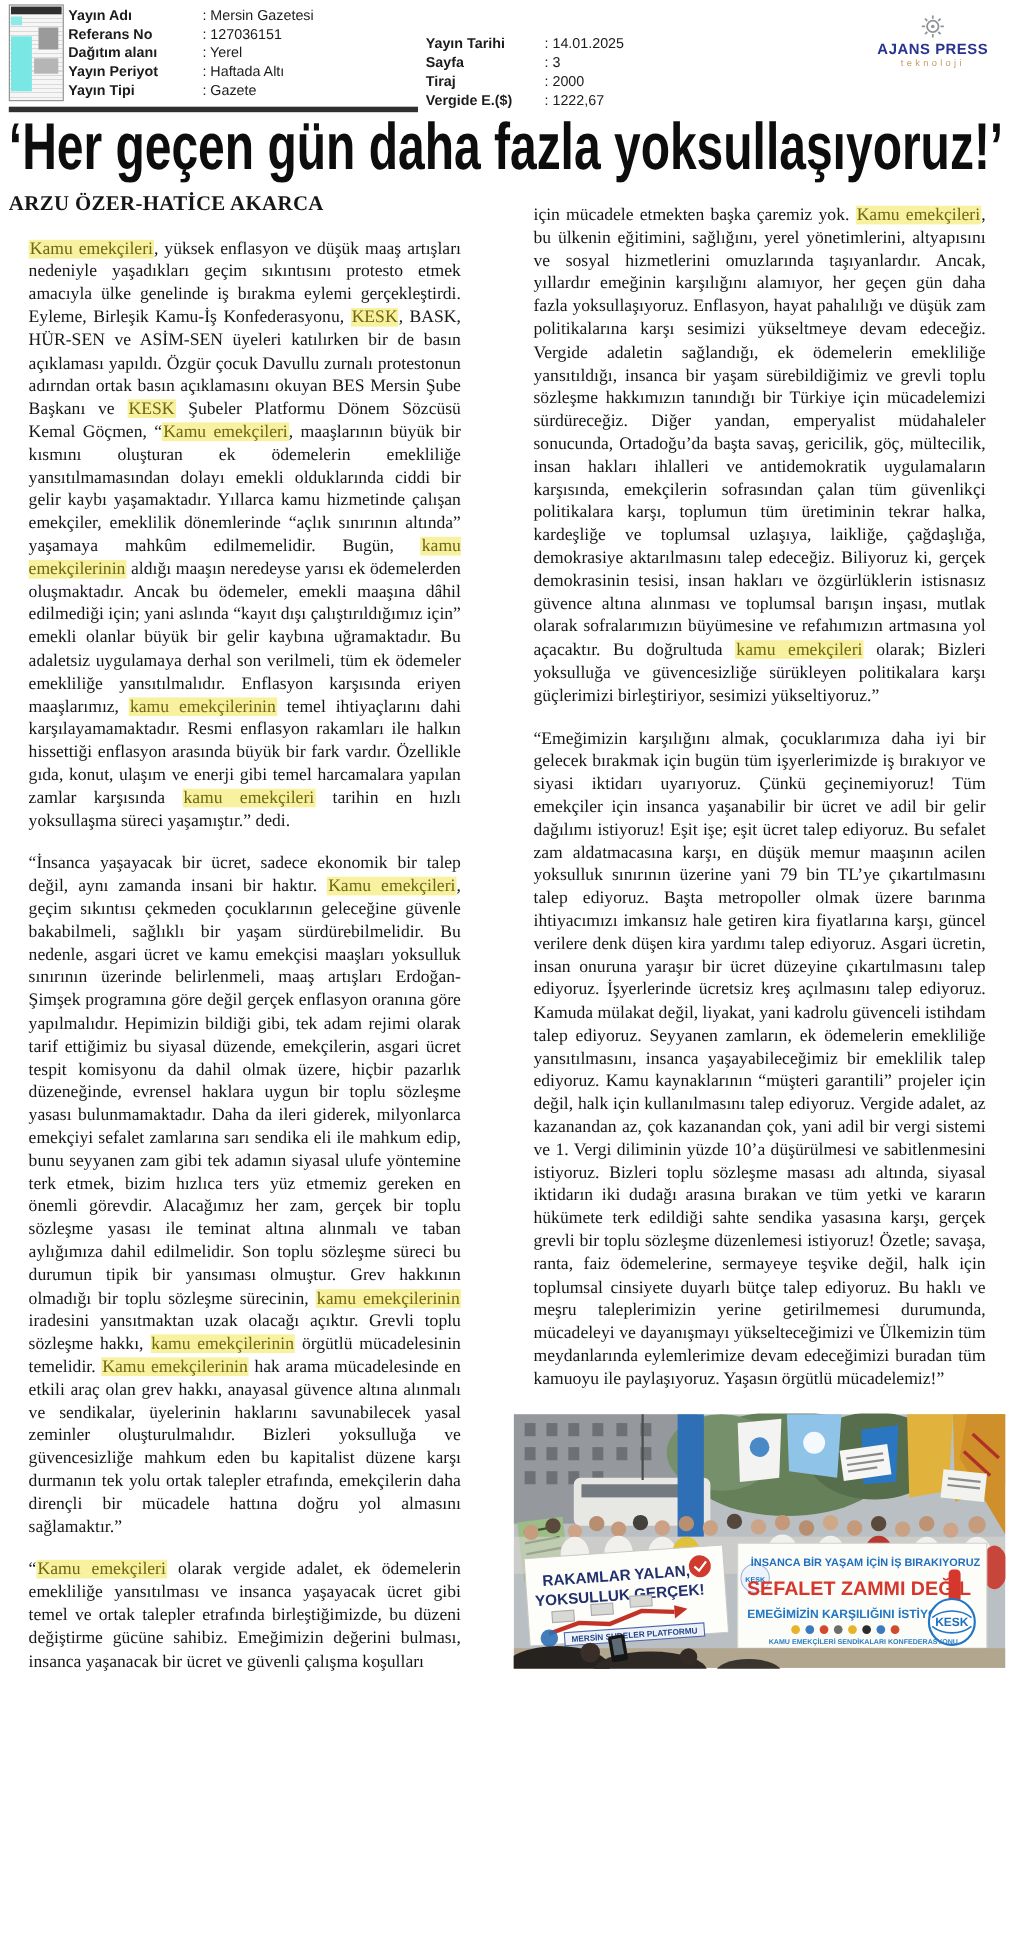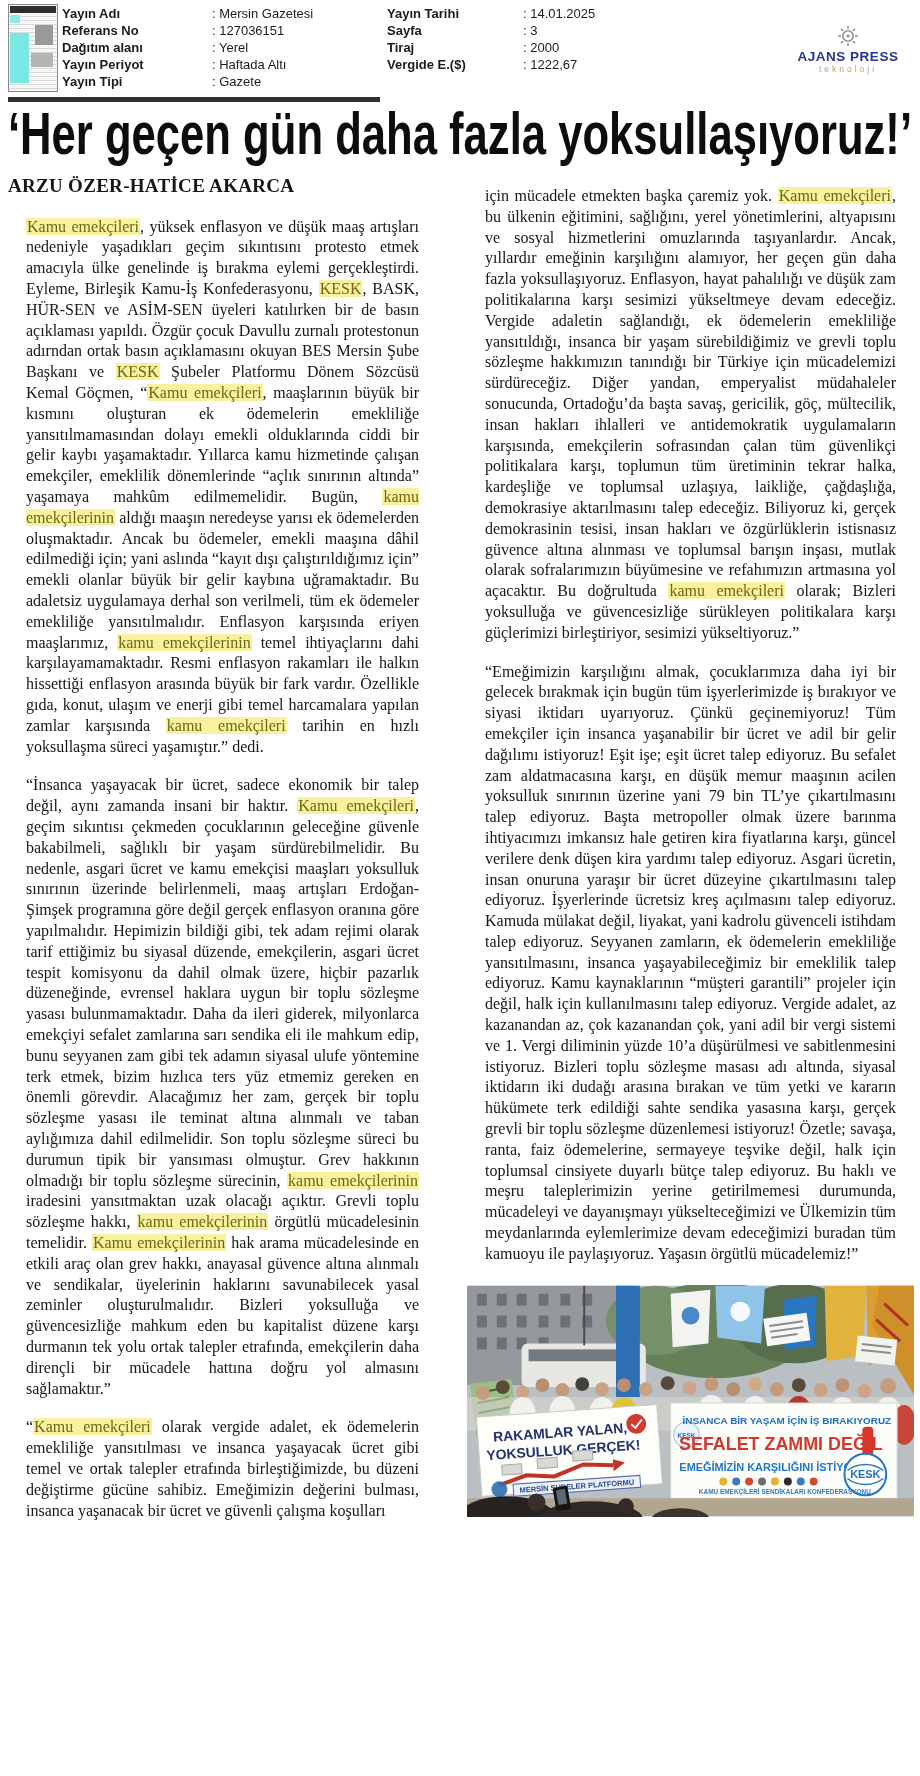--- a/index.html
+++ b/index.html
@@ -10,25 +10,25 @@
                font-family:"Liberation Sans",sans-serif;font-size:13px;color:#1b1b1b;}
   .thumb{position:absolute;left:8px;top:4px;width:48px;height:86px;border:1px solid #8a8a8a;
          background:repeating-linear-gradient(#f6f6f6 0 3px,#d9d9d9 3px 4px);}
   .thumb .th-head{position:absolute;left:1px;top:1px;right:1px;height:7px;background:#2f2f2f;}
   .thumb .th-cyan1{position:absolute;left:1px;top:28px;width:19px;height:50px;background:#79e8e4;}
   .thumb .th-cyan2{position:absolute;left:1px;top:10px;width:10px;height:8px;background:#8eeae6;}
   .thumb .th-photo{position:absolute;left:26px;top:20px;width:18px;height:20px;background:#9a9a9a;}
   .thumb .th-photo2{position:absolute;left:22px;top:48px;width:22px;height:14px;background:#b5b5b5;}
   .meta{position:absolute;top:5px;}
   .meta-left{left:62px;width:320px;}
-  .meta-right{left:387px;width:330px;}
-  .meta .row{display:flex;line-height:17px;gap:28px;}
+  .meta-right{left:387px;width:330px;margin-top:26px;}
+  .meta .row{display:flex;line-height:17px;}
   .meta .lbl{font-weight:bold;flex:0 0 122px;}
   .meta-right .lbl{flex:0 0 108px;}
-  .logo{position:absolute;right:8px;top:24px;width:128px;text-align:center;}
+  .logo{position:absolute;right:8px;top:12px;width:128px;text-align:center;}
   .logo .gear{display:block;margin:0 auto 1px;}
   .logo .brand{font-weight:bold;font-size:13.5px;letter-spacing:.5px;color:var(--accent-navy,#27338e);}
   .logo .sub{font-size:8.5px;letter-spacing:3px;color:#c69a62;}
   .scan-sliver{position:absolute;top:97px;left:8px;width:372px;height:5px;background:#303030;}
   
   .article{position:absolute;top:102px;left:8px;width:906px;}
   .headline{display:block;}
   .columns{display:grid;grid-template-columns:1fr 1fr;column-gap:30px;margin-top:2px;}
   .col{font-size:16px;line-height:1.3;text-align:justify;}
   .byline{font-weight:bold;font-size:19px;letter-spacing:.3px;margin:6px 0 3px;text-align:left;}

